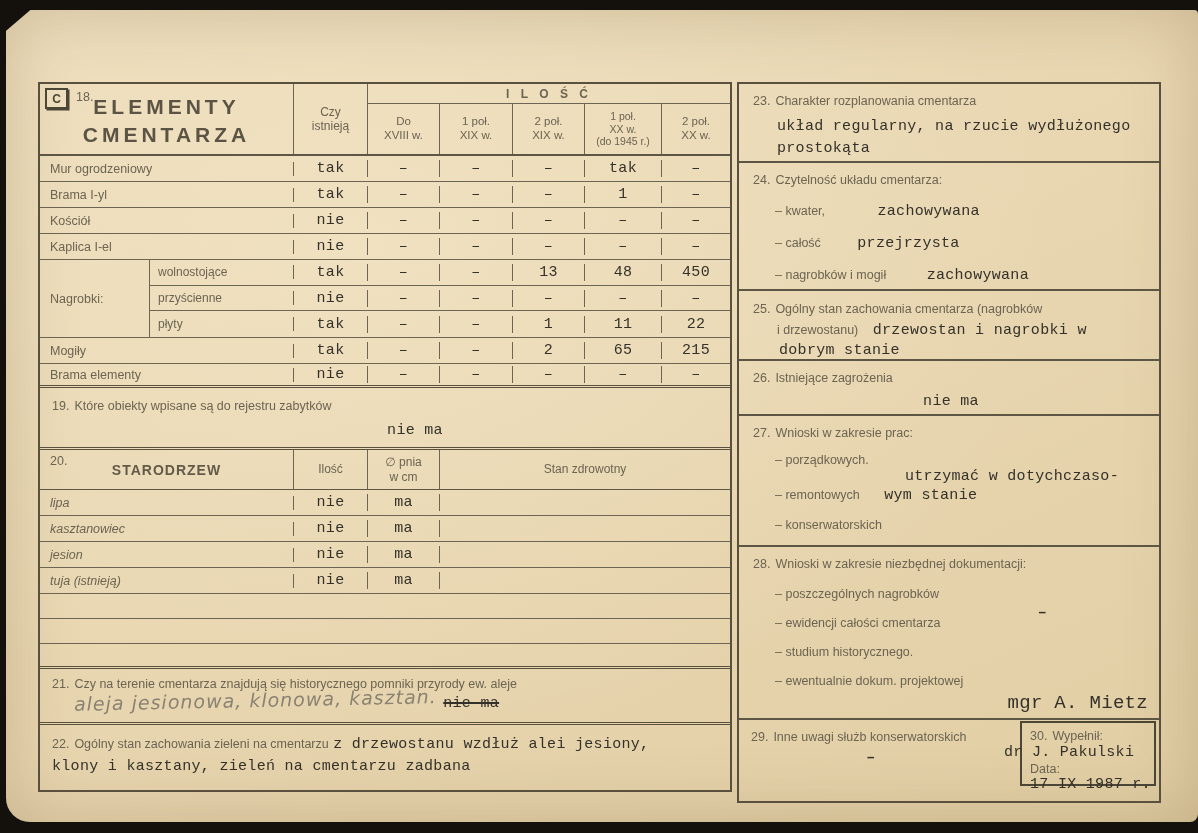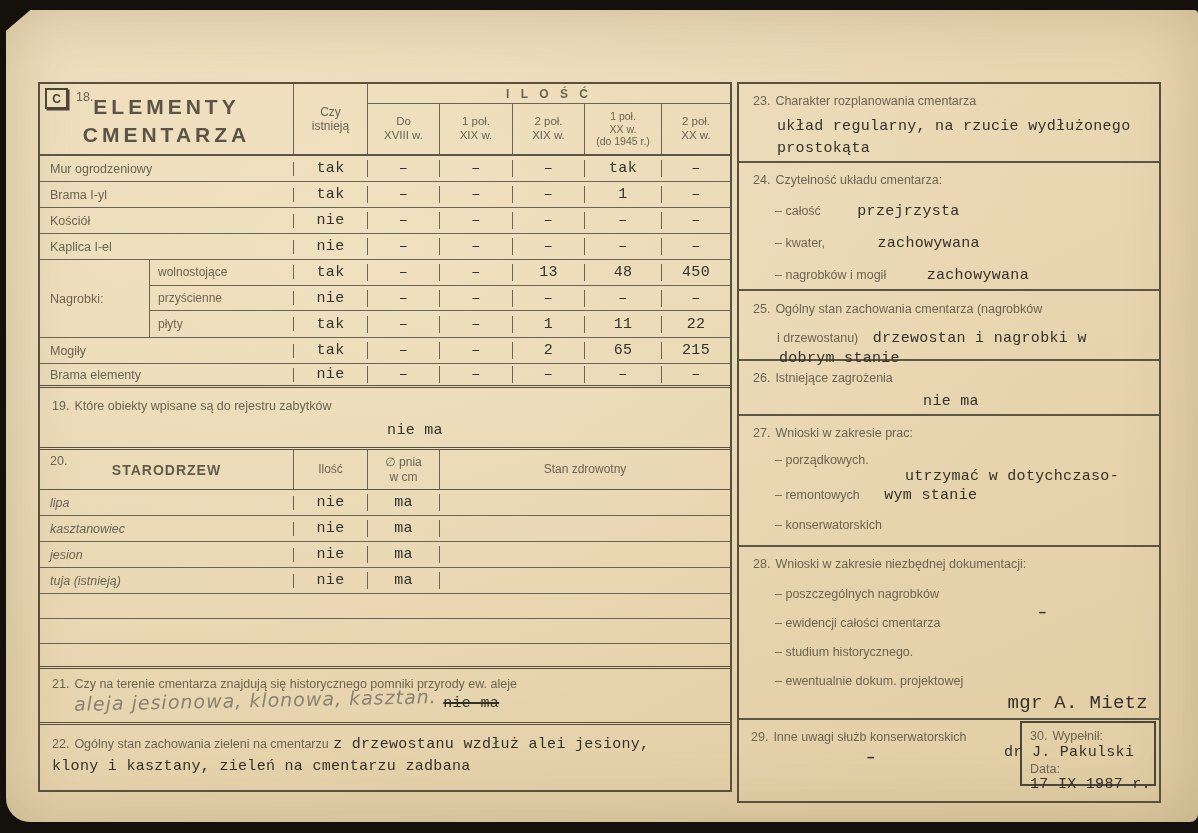--- a/index.html
+++ b/index.html
@@ -105,21 +105,21 @@
 
   
   .rsec{box-sizing:border-box;border-bottom:2px solid #5e5644;padding:7px 10px 0 14px;position:relative;}
   .s23{height:80px;}
   .s23 .answer{display:block;margin:7px 0 0 24px;line-height:1.45;}
   .s24{height:130px;}
   .item-row{margin-left:22px;white-space:nowrap;}
   .s24 .item-row{margin-top:13px;}
   .s24 .ans0{margin-left:32px;} .s24 .ans1{margin-left:48px;} .s24 .ans2{margin-left:36px;}
   .s25{height:70px;line-height:1.3;}
-  .s25 .l2{margin-left:24px;margin-top:9px;white-space:nowrap;}
+  .s25 .l2{margin-left:24px;margin-top:1px;white-space:nowrap;}
   .s25 .l2 .typed{margin-left:10px;}
   .s25 .l3{margin-left:26px;margin-top:0px;}
   .s26{height:56px;}
   .s26 .answer{display:block;text-align:center;margin-top:7px;}
   .s27{height:134px;}
   .s27 .i1{margin-top:12px;}
   .s27 .a1{margin-left:152px;margin-top:1px;}
   .s27 .i2 .typed{margin-left:20px;}
   .s27 .i3{margin-top:14px;}
   .s28{height:176px;}
@@ -342,26 +342,26 @@
 
     <div class="rsec s23">
       <span class="sec-num">23.</span><span class="printed">Charakter rozplanowania cmentarza</span>
       <span class="typed answer pre">układ regularny, na rzucie wydłużonego
 prostokąta</span>
     </div>
 
     <div class="rsec s24">
       <span class="sec-num">24.</span><span class="printed">Czytelność układu cmentarza:</span>
       <div class="item-row">
+        <span class="printed">– kwater,</span>
+        <span class="typed ans1">zachowywana</span>
+      </div>
+      <div class="item-row">
         <span class="printed">– całość</span>
         <span class="typed ans0">przejrzysta</span>
-      </div>
-      <div class="item-row">
-        <span class="printed">– kwater,</span>
-        <span class="typed ans1">zachowywana</span>
       </div>
       <div class="item-row">
         <span class="printed">– nagrobków i mogił</span>
         <span class="typed ans2">zachowywana</span>
       </div>
     </div>
 
     <div class="rsec s25">
       <span class="sec-num">25.</span><span class="printed">Ogólny stan zachowania cmentarza (nagrobków</span>
       <div class="l2">

